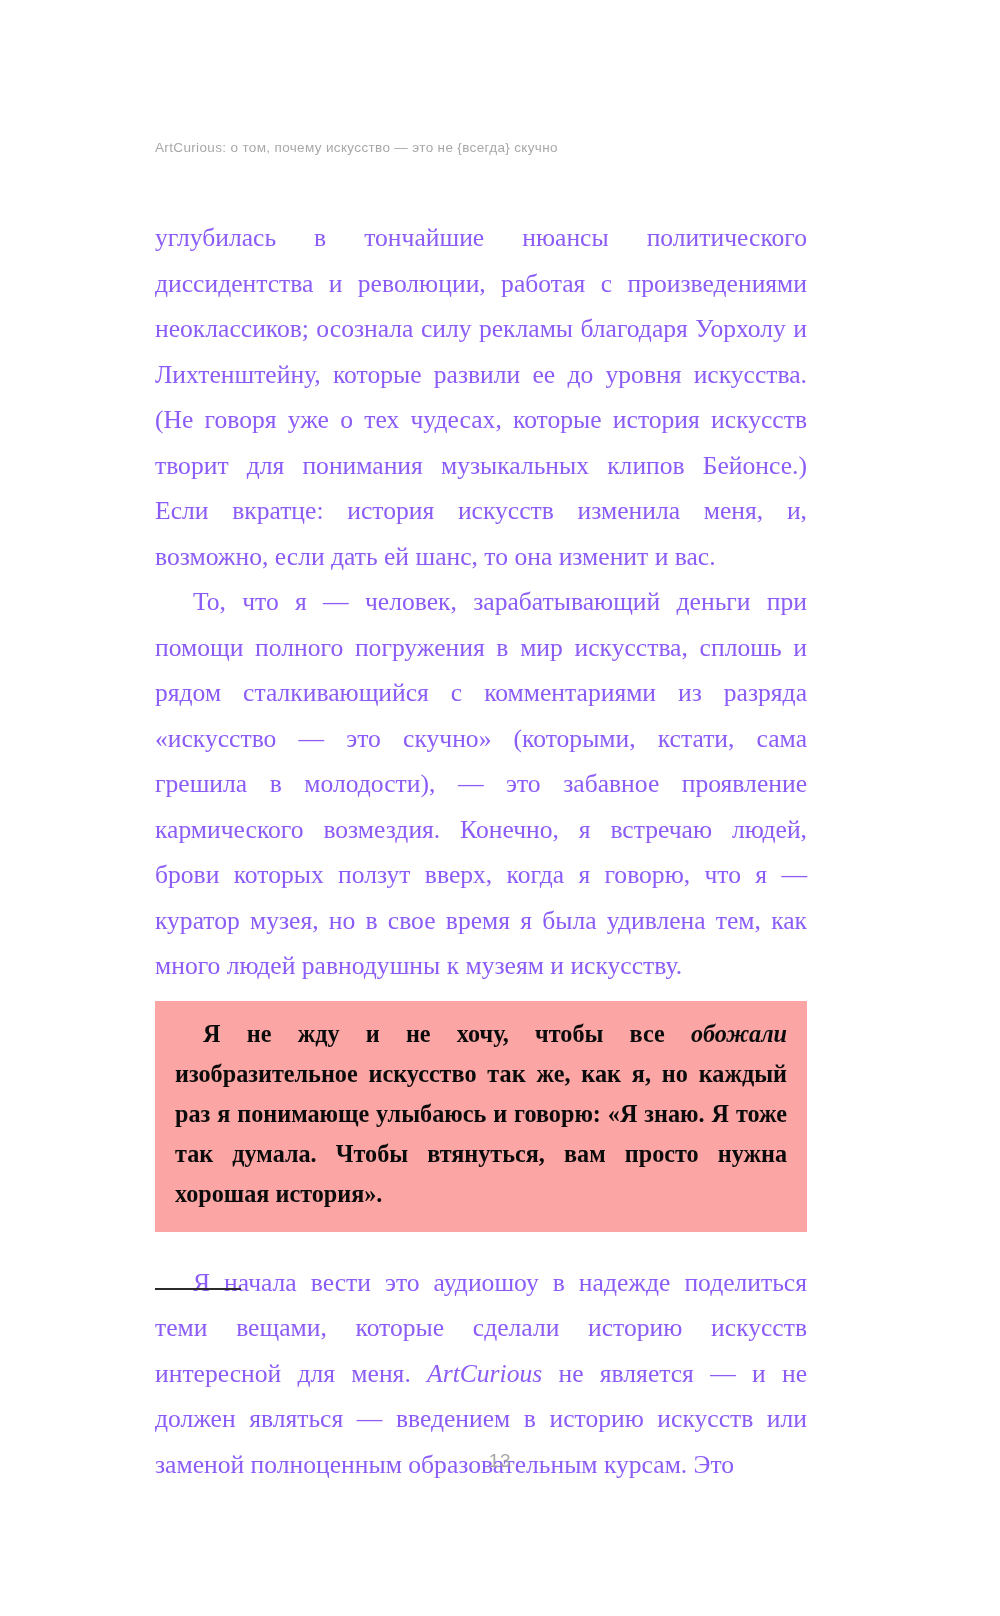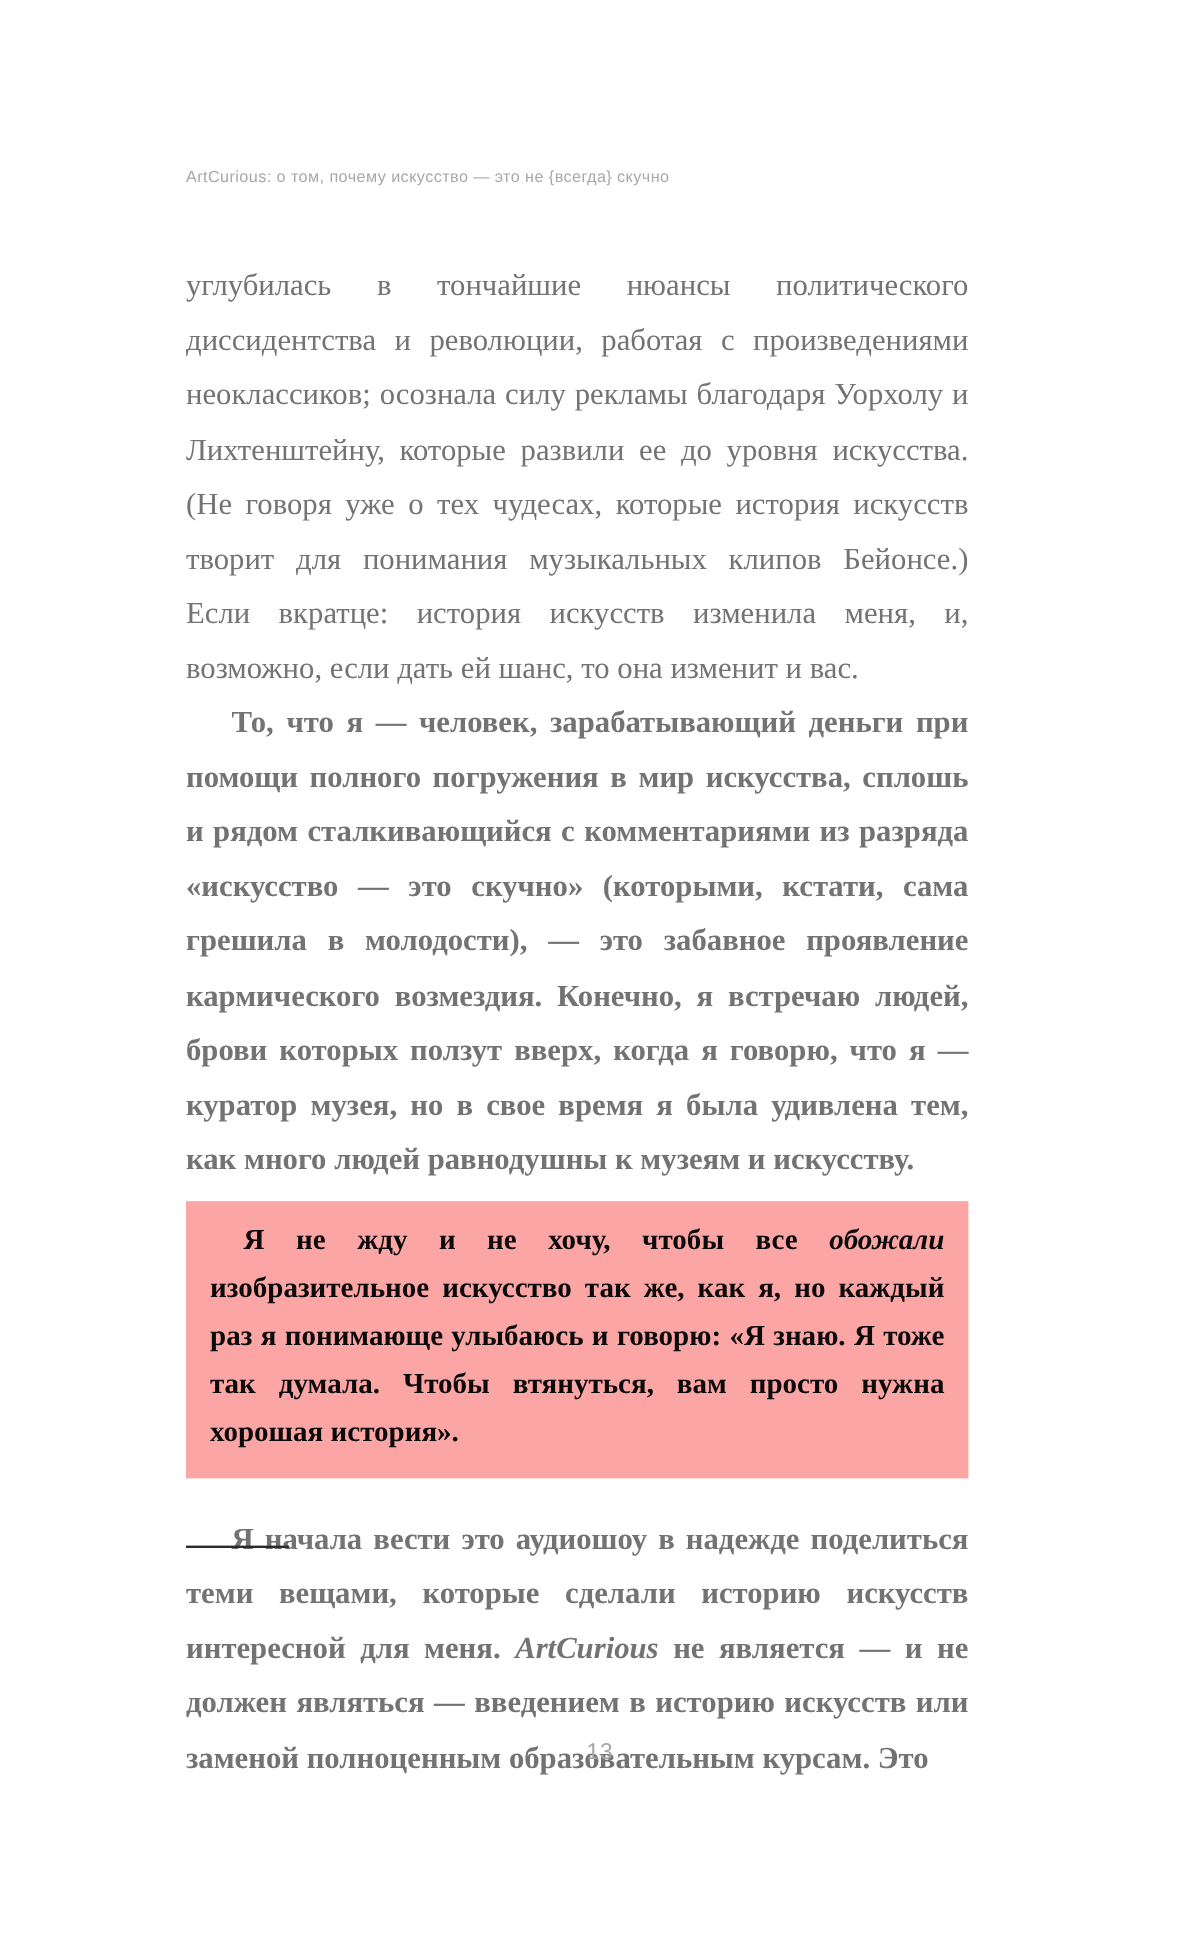--- a/index.html
+++ b/index.html
@@ -41,29 +41,28 @@
     position: absolute;
     left: 155px;
     top: 215px;
     width: 652px;
   }
 
   p.body {
     margin: 0;
     font-size: 25.6px;
     line-height: 45.5px;
-    color: #737373;
+    color: #8b5cf6;
     text-align: justify;
     text-justify: inter-word;
     hyphens: manual;
     font-family: "Liberation Serif", serif;
   }
   p.body.indent {
     text-indent: 38px;
-    font-weight: bold;
   }
 
   
   .quote-block {
     margin: 12px 0 0 0;
     background: #fca5a5;
     padding: 13px 20px 18px 20px;
     box-sizing: border-box;
     width: 652px;
     margin-left: 0;

